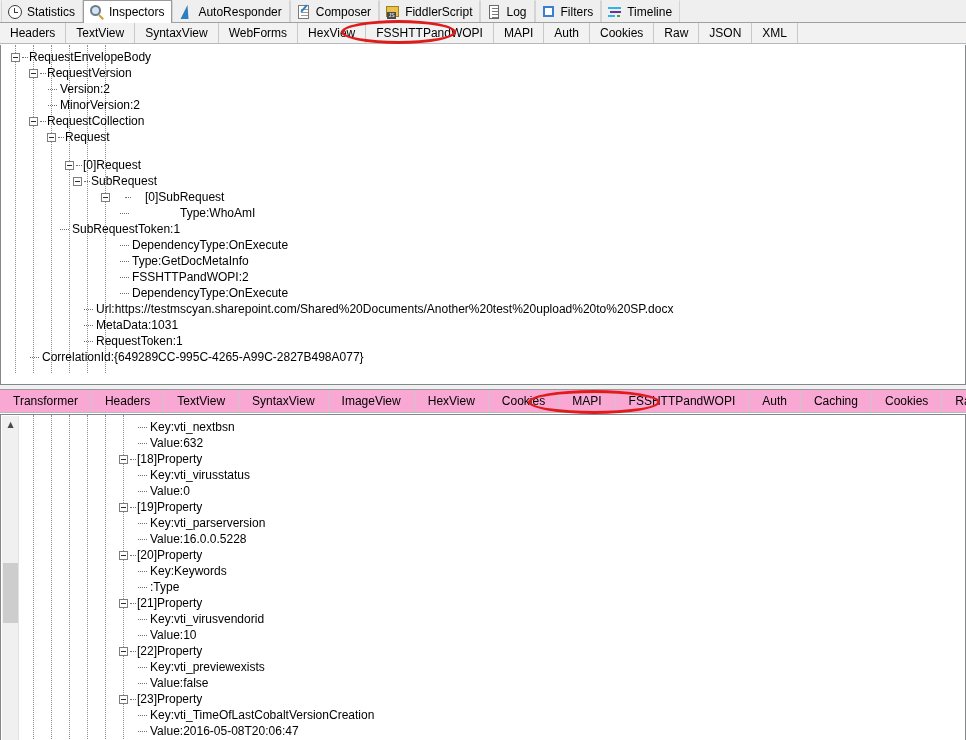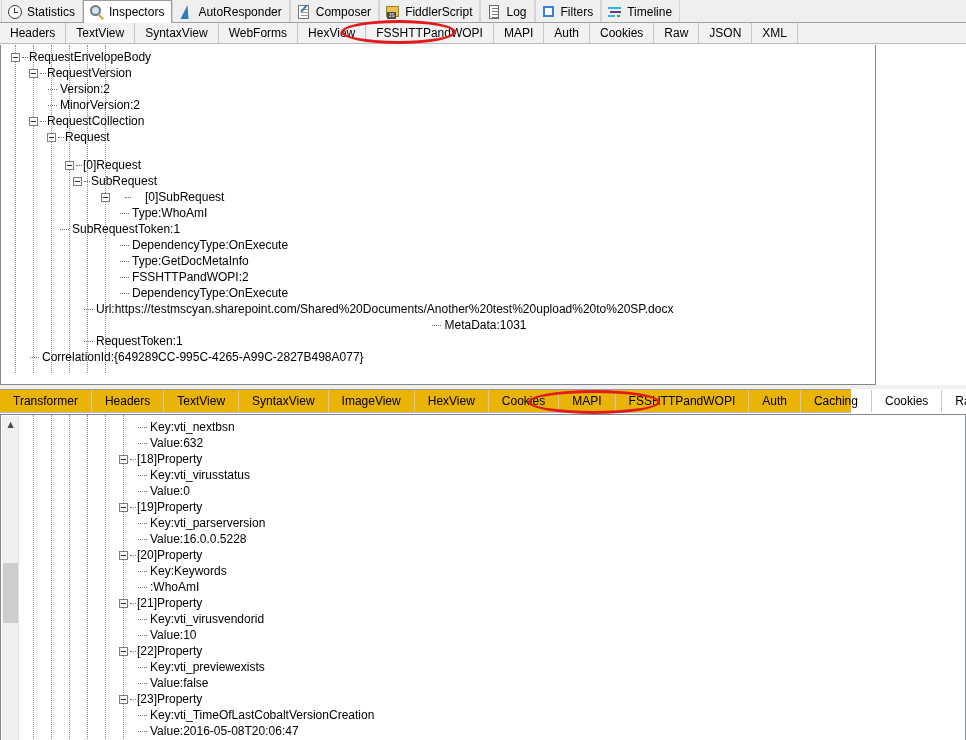--- a/index.html
+++ b/index.html
@@ -76,21 +76,21 @@
     color: #000;
     border-right: 1px solid #c8c8c8;
     white-space: nowrap;
     cursor: default;
     background: transparent;
   }
 
   
   .top-panel {
     position: absolute; left: 0; top: 45px;
-    width: 876px; height: 340px;
+    width: 966px; height: 340px;
     background: #ffffff;
     border: 1px solid #828790;
     border-top: none;
     overflow: hidden;
   }
   .tree {
     position: relative;
     padding: 4px 0 0 0;
     font-size: 12px;
     color: #000;
@@ -163,22 +163,22 @@
   
   .splitter {
     position: absolute; left: 0; top: 385px;
     width: 966px; height: 4px;
     background: #f0f0f0;
   }
 
   
   .bot-tabbar {
     position: absolute; left: 0; top: 389px;
-    width: 851px; height: 24px;
-    background: #eab308;
+    width: 966px; height: 24px;
+    background: #f9a8d4;
     display: flex; align-items: center;
     border-top: 1px solid #9a9a9a;
     border-bottom: 1px solid #b9b9b9;
   }
   .bot-tab {
     height: 22px;
     display: flex; align-items: center; justify-content: center;
     padding: 0 13px;
     font-size: 12px;
     color: #000;
@@ -468,21 +468,21 @@
         <div class="trow" style="padding-left: 72px;">
           <span class="exp"></span>
           <span class="dots2"></span>
           <span class="txt">SubRequest</span>
         </div>
         <div class="trow" style="padding-left: 100px; gap: 13px;">
           <span class="exp"></span>
           <span class="dots2"></span>
           <span class="txt">[0]SubRequest</span>
         </div>
-        <div class="trow" style="padding-left: 118px;">
+        <div class="trow" style="padding-left: 118px; gap: 48px;">
           <span class="leaf-dash"></span>
           <span class="txt">Type:WhoAmI</span>
         </div>
         <div class="trow" style="padding-left: 58px;">
           <span class="leaf-dash"></span>
           <span class="txt">SubRequestToken:1</span>
         </div>
         <div class="trow" style="padding-left: 118px;">
           <span class="leaf-dash"></span>
           <span class="txt">DependencyType:OnExecute</span>
@@ -496,21 +496,21 @@
           <span class="txt">FSSHTTPandWOPI:2</span>
         </div>
         <div class="trow" style="padding-left: 118px;">
           <span class="leaf-dash"></span>
           <span class="txt">DependencyType:OnExecute</span>
         </div>
         <div class="trow" style="padding-left: 82px;">
           <span class="leaf-dash"></span>
           <span class="txt">Url:https://testmscyan.sharepoint.com/Shared%20Documents/Another%20test%20upload%20to%20SP.docx</span>
         </div>
-        <div class="trow" style="padding-left: 82px; justify-content: center;">
+        <div class="trow" style="padding-left: 82px;">
           <span class="leaf-dash"></span>
           <span class="txt">MetaData:1031</span>
         </div>
         <div class="trow" style="padding-left: 82px;">
           <span class="leaf-dash"></span>
           <span class="txt">RequestToken:1</span>
         </div>
         <div class="trow" style="padding-left: 28px;">
           <span class="leaf-dash"></span>
           <span class="txt">CorrelationId:{649289CC-995C-4265-A99C-2827B498A077}</span>
@@ -612,21 +612,21 @@
           <span class="exp"></span>
           <span class="dots2"></span>
           <span class="txt">[20]Property</span>
         </div>
         <div class="trow" style="padding-left: 118px;">
           <span class="leaf-dash"></span>
           <span class="txt">Key:Keywords</span>
         </div>
         <div class="trow" style="padding-left: 118px;">
           <span class="leaf-dash"></span>
-          <span class="txt">:WhoAmI</span>
+          <span class="txt">:Type</span>
         </div>
         <div class="trow" style="padding-left: 100px;">
           <span class="exp"></span>
           <span class="dots2"></span>
           <span class="txt">[21]Property</span>
         </div>
         <div class="trow" style="padding-left: 118px;">
           <span class="leaf-dash"></span>
           <span class="txt">Key:vti_virusvendorid</span>
         </div>

